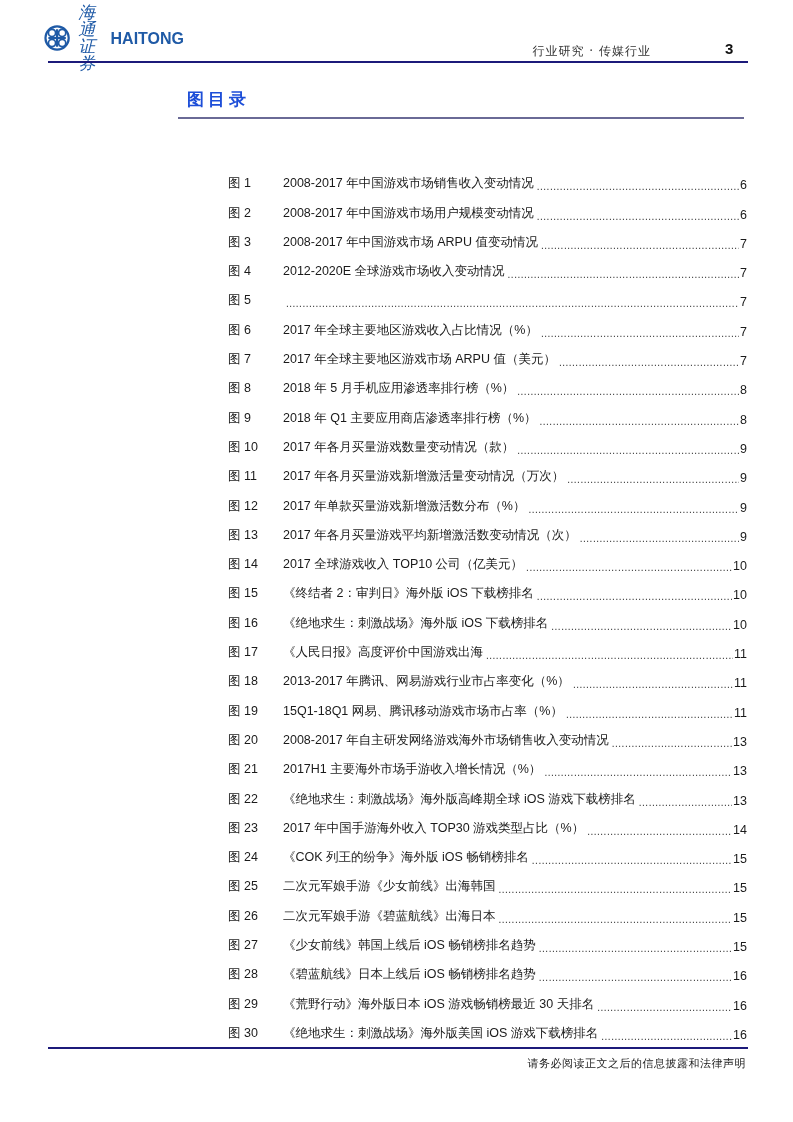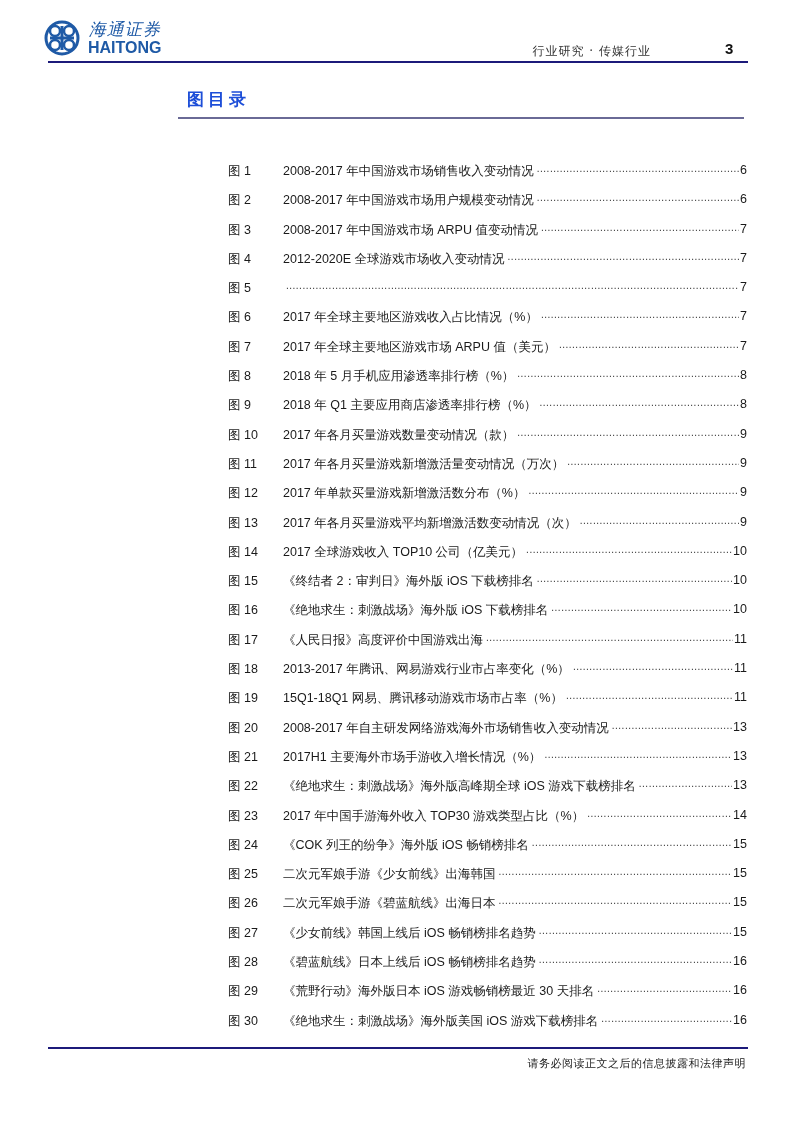--- a/index.html
+++ b/index.html
@@ -24,21 +24,21 @@
       display: flex;
       align-items: center;
     }
     .logo-mark {
       width: 36px;
       height: 36px;
     }
     .logo-text {
       margin-left: 8px;
       display: flex;
-      flex-direction: column;
+      flex-direction: row;
       align-items: center;
       line-height: 1;
     }
     .logo-cn {
       font-family: "DejaVu Serif", serif;
       font-style: italic;
       font-size: 17px;
       color: #1f5aa6;
       letter-spacing: 1px;
     }
@@ -98,21 +98,21 @@
       position: absolute;
       left: 228px;
       top: 163px;
       width: 519px;
       margin: 0;
       padding: 0;
       list-style: none;
     }
     .toc-item {
       display: flex;
-      align-items: flex-start;
+      align-items: flex-end;
       height: 29.3px;
       font-size: 12.5px;
       color: #1a1a1a;
       cursor: pointer;
     }
     .toc-label {
       width: 55px;
       flex: 0 0 55px;
       white-space: nowrap;
     }

